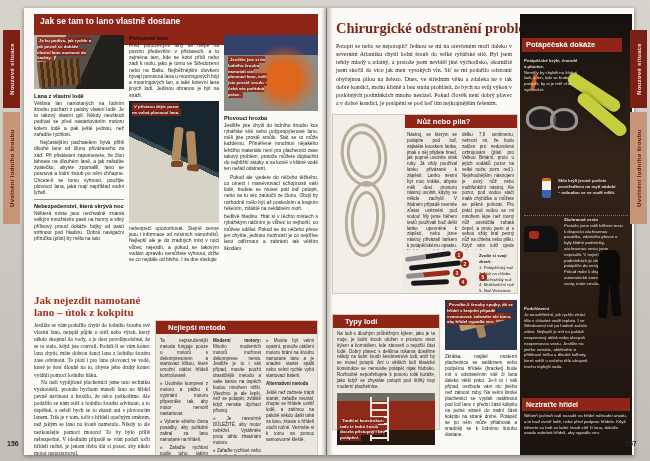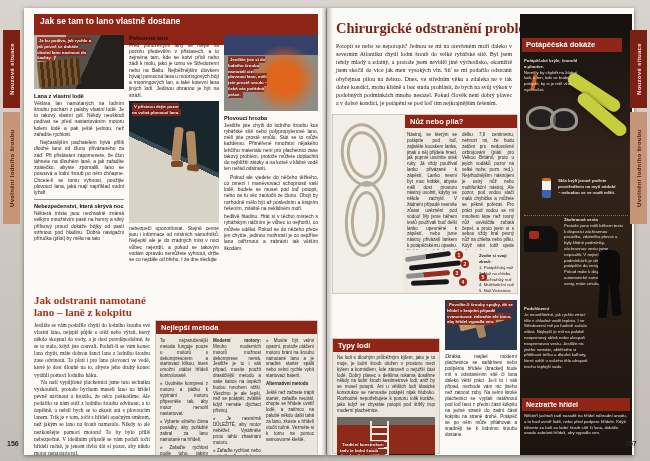--- a/index.html
+++ b/index.html
@@ -24,21 +24,21 @@
   .btxt{font-size:4.9px;line-height:1.28;text-align:justify;color:#1d1d1d;margin:0 0 2px;}
   .ind{text-indent:6px;}
   .rule{border-top:1px solid #9a958c;margin:3px 0 3px;}
   .photo{position:absolute;overflow:hidden;}
   .pcap{position:absolute;color:#fff;font-size:4.3px;font-weight:bold;line-height:1.35;text-shadow:0 0 2px rgba(0,0,0,.9);}
   .pcap-red{background:rgba(148,38,22,.85);padding:1px 2px;}
   .serif{font-family:"Liberation Serif",serif;}
   .article-h{font-size:11px;font-weight:bold;color:#a3321f;line-height:1.12;margin:0 0 3px;}
   .article-p{font-size:5.4px;line-height:1.32;text-align:justify;color:#1b1b1b;margin:0;}
   .box{position:absolute;background:#ece7de;border:1px solid #d2cabc;box-sizing:border-box;}
-  .boxhead{background:#8e2517;color:#fff;font-weight:bold;font-size:7.5px;line-height:13px;padding-left:5px;}
+  .boxhead{background:#8e2517;color:#fff;font-weight:bold;font-size:7.5px;line-height:13px;padding-left:12px;}
   .bxt{font-size:4.5px;line-height:1.3;text-align:justify;color:#1d1d1d;margin:0 0 2.5px;}
   .badge{position:absolute;width:8px;height:8px;border-radius:50%;background:#a02618;color:#fff;font-size:5px;font-weight:bold;text-align:center;line-height:8px;z-index:4;}
   
   .ph-stern{background:linear-gradient(115deg,#b6b2a6 0 28%,#55514a 28% 58%,#23211d 58%);}
   .ph-stern .hatch{position:absolute;left:4px;bottom:3px;width:42px;height:26px;transform:rotate(-6deg);background:repeating-linear-gradient(90deg,#7a5631 0 3px,#4c3015 3px 6px);}
   .ph-deck{background:linear-gradient(205deg,#18262e 0 44%,#3a4a50 44% 47%,#d7d3c7 47%);}
   .leg{position:absolute;width:9px;height:34px;background:#b18a60;border-radius:3px;}
   .shoe{position:absolute;width:12px;height:6px;background:#7a4a28;border-radius:2px;}
   .ph-glove{background:radial-gradient(circle at 64% 58%,#e0661c 0 20%,rgba(224,102,28,0) 46%),linear-gradient(180deg,#35406b 0 26%,rgba(53,64,107,0) 26%),#8e8d85;}
   .ph-saw{background:#2b3950;}
@@ -129,21 +129,21 @@
         <div class="pcap" style="left:4px;top:22px;width:44px;"><span class="pcap-red">Jestliže jste si do lodního šroubu namotali cizí plovoucí lano, měli jste prostě smůlu – čeká vás pořádná práce.</span></div>
       </div>
       <div style="height:4px;"></div>
       <div class="chead">Plovoucí hrozba</div>
       <p class="btxt">Jestliže jste chytli do lodního šroubu kus rybářské sítě nebo polypropylenové lano, měli jste prostě smůlu. Stát se to může každému. Přiměřené množství nějakého lehčího materiálu není pro plachetnici zase takový problém, protože můžete doplachtit do nejbližší zátoky a na kotvě v klidné vodě ten neřád odstranit.</p>
       <p class="btxt ind">Pokud ale vjedete do něčeho těžkého, co omezí i manévrovací schopnosti vaší lodě, budete se muset pod loď potopit, nebo na tu věc zaútočit ze člunu. Obojí by rozhodně mělo být až posledním a krajním řešením, zvláště na neklidném moři.</p>
       <p class="btxt">bedlivě hladinu. Hrát si v těchto místech s rybářským náčiním je vůbec to nejhorší, co můžete udělat. Pokud se do něčeho přece jen chytíte, jedinou možností je co nejdříve lano odříznout a zabránit tak větším škodám.</p>
     </div>
 
     <div class="serif" style="position:absolute;left:10px;top:286px;width:116px;">
-      <div class="article-h serif">Jak odstranit namotané lano – laně z kokpitu</div>
+      <div class="article-h serif">Jak nejezdit namotané lano – útok z kokpitu</div>
       <p class="article-p serif">Jestliže se vám podařilo chytit do lodního šroubu své vlastní lano, nejspíš půjde o otěž nebo výtah, který někdo skopnul do vody, a je dost pravděpodobné, že se to stalo, když jste couvali. Podaří-li se vám konec lana chytit, máte dobrou šanci lano z lodního šroubu zase odvinout. To platí i pro lano plovoucí ve vodě, které je dost dlouhé na to, abyste jeho druhý konec vytáhli pomocí lodního háku.</p>
       <p class="article-p serif" style="text-indent:7px;">Na naší vypůjčené plachetnici jsme tuto techniku vyzkoušeli, protože bychom museli lano na hřídel pevně navinout a hrozilo, že něco poškodíme. Ale podařilo se nám otěž z lodního šroubu odvinout, a to úspěšně, a nebál bych se to zkusit ani s plovoucím lanem. Trik je v tom, točit s hřídelí opačným směrem, než jakým se lano na šroub namotalo. Nikdy to ale nezkoušejte pomocí motoru! To by bylo příliš nebezpečné. V ideálním případě se vám podaří točit hřídelí ručně, je jenom třeba dát si pozor, aby nikdo motor nenastartoval.</p>
     </div>
 
     <div class="box" style="left:131px;top:284px;width:163px;height:156px;margin-top:28px;">
       <div class="boxhead">Nejlepší metoda</div>
       <div style="position:absolute;left:4px;top:17px;width:48px;">
         <p class="bxt">Ta nejzaručenější metoda funguje pouze u motorů s dekompresorem a startovací klikou, které umožní otáčet hřídelí kontrolovaně.</p>
         <p class="bxt">» Uvolněte kompresi z motoru a páčku k vypínání motoru připevněte tak, aby motor nemohl nastartovat.</p>
         <p class="bxt">» Vyberte silného člena posádky, aby pořádně zabral za lano namotané na hřídeli.</p>
@@ -194,21 +194,21 @@
       <div style="position:absolute;left:146px;top:138px;width:38px;font-size:4.2px;line-height:1.4;color:#222;">
         <div style="font-weight:bold;">Zvolte si svoji zbraň:</div>
         <div>1. Potápěčský nůž</div>
         <div>2. Nůž na chleba</div>
         <div>3. Jachtařský nůž</div>
         <div>4. Multifunkční nůž</div>
         <div>5. Nůž Victorinox</div>
       </div>
     </div>
 
-    <div class="box" style="left:5px;top:306px;width:108px;height:116px;margin-top:24px;">
+    <div class="box" style="left:5px;top:306px;width:108px;height:116px;">
       <div class="boxhead">Typy lodí</div>
       <p class="bxt" style="margin:3px 4px;">Na lodi s dlouhým průběžným kýlem, jako je ta moje, je lodní šroub uložen v prostoru mezi kýlem a kormidlem, kde zároveň o nejužší část lodě. Dobrý plavec s delšíma rukama dosáhne někdy na lodní šroub šestimetrové lodi, aniž by se musel potopit. Ani u větších lodí klasické konstrukce se nemusíte potápět nijak hluboko. Rozhodně nepotřebujete k ponoru tolik kuráže, jako když se chystáte potopit pod štíhlý trup moderní plachetnice.</p>
       <div class="photo ph-hull" style="left:4px;top:78px;width:98px;height:52px;">
         <div class="ladder"></div>
         <div class="pcap" style="left:3px;bottom:4px;width:50px;"><span class="pcap-red">Tradiční konstrukce: tady je lodní šroub docela přístupný i bez potápění.</span></div>
       </div>
     </div>
 
     <div style="position:absolute;left:118px;top:292px;width:72px;">
       <div class="photo ph-saw" style="position:relative;width:72px;height:50px;">

